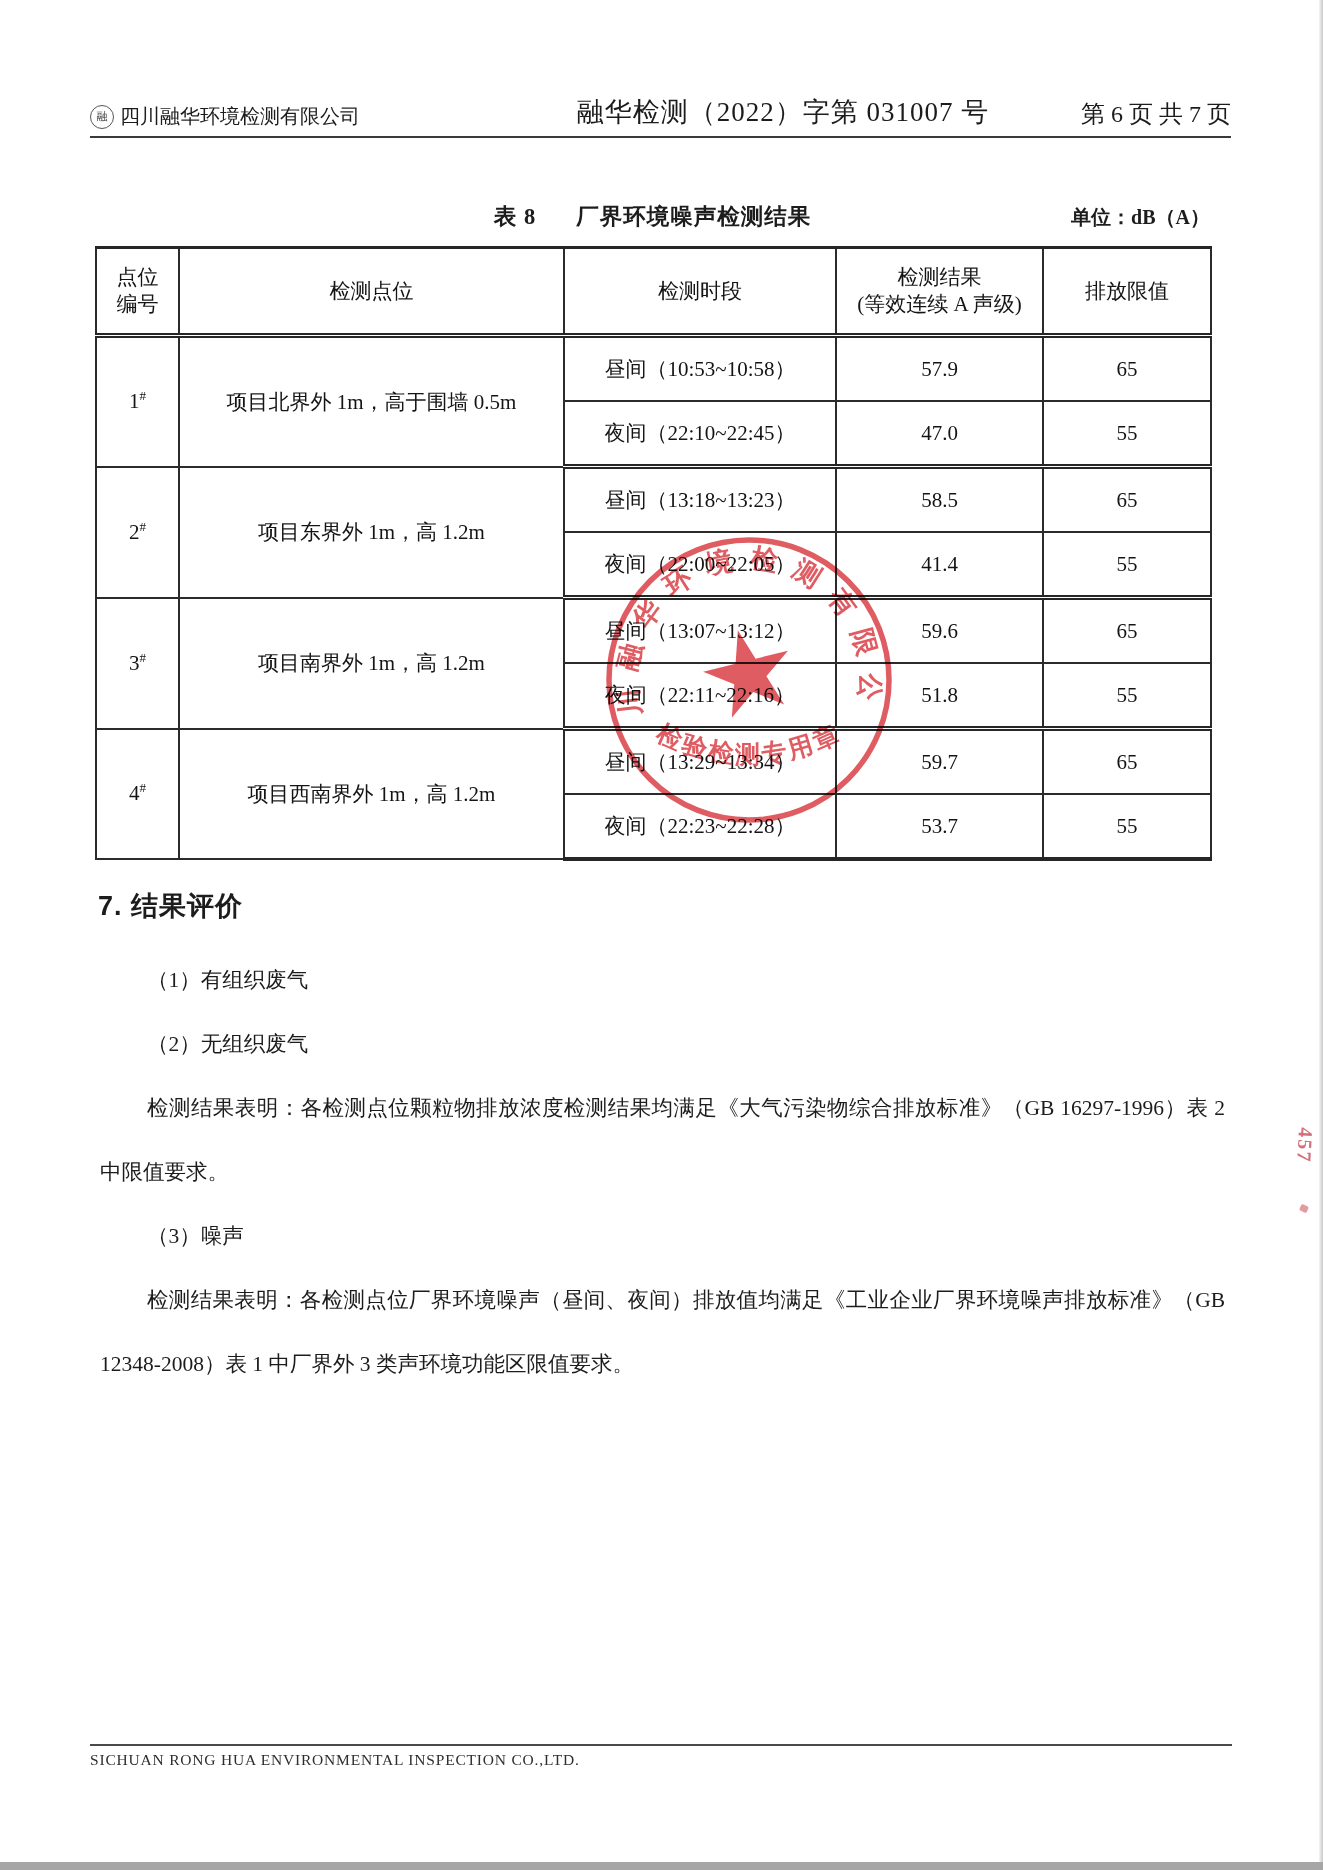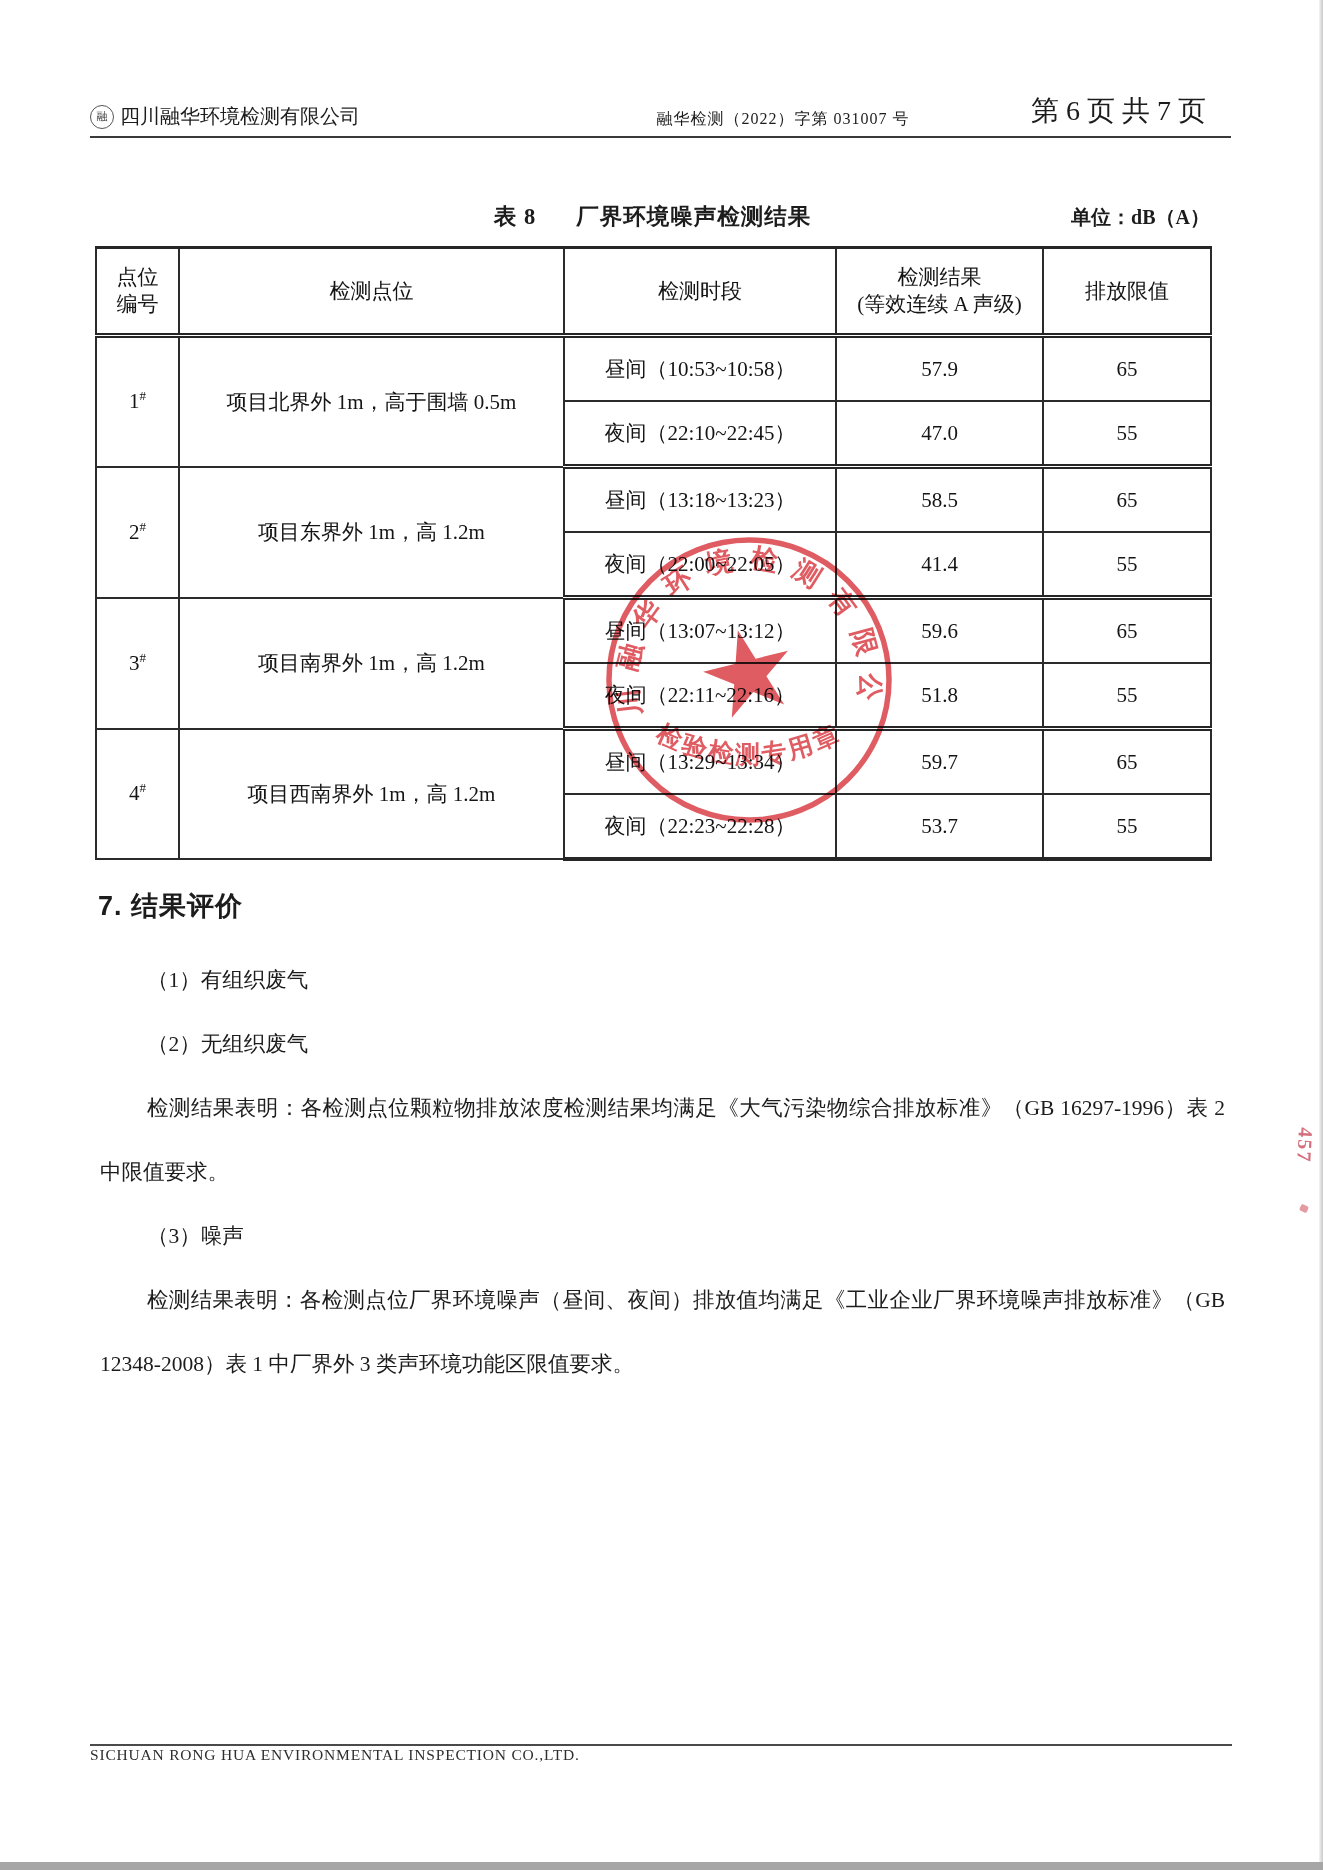--- a/index.html
+++ b/index.html
@@ -19,22 +19,22 @@
     border-bottom:2px solid #3a3a3a;
     padding-bottom:6px;
     font-size:20px;
   }
   .header .left{width:445px;display:flex;align-items:center;gap:6px;}
   .logo-ring{
     width:22px;height:22px;border:1.5px solid #555;border-radius:50%;
     display:flex;align-items:center;justify-content:center;
     font-size:11px;color:#444;flex:0 0 auto;
   }
-  .header .mid{flex:1;text-align:center;font-size:16px;letter-spacing:1px;}
-  .header .right{width:200px;font-size:28px;}
+  .header .mid{flex:1;text-align:center;font-size:27px;letter-spacing:1px;}
+  .header .right{width:200px;text-align:right;font-size:24px;}
   
   .intro{
     position:absolute;left:100px;top:156px;
     font-size:21.5px;line-height:32px;
   }
   .intro b{font-weight:bold;}
   
   .caption-row{
     position:absolute;left:95px;width:1115px;top:201px;height:40px;
   }
@@ -100,21 +100,21 @@
     position:absolute;right:0;top:0;bottom:0;width:4px;
     background:linear-gradient(to right,#f4f4f4,#c9c9c9);
   }
   .edge-bottom{
     position:absolute;left:0;right:0;bottom:0;height:8px;
     background:#a6a6a6;
   }
   
   .footer{
     position:absolute;left:90px;right:91px;top:1744px;
-    border-top:2px solid #4a4a4a;
+    border-top:2px solid #4a4a4a;padding-top:5px;
     font-size:15.5px;letter-spacing:0.8px;color:#2e2e2e;
   }
 </style>
 </head>
 <body>
 
 <div class="page">
 
   <div class="header">
     <div class="left">

